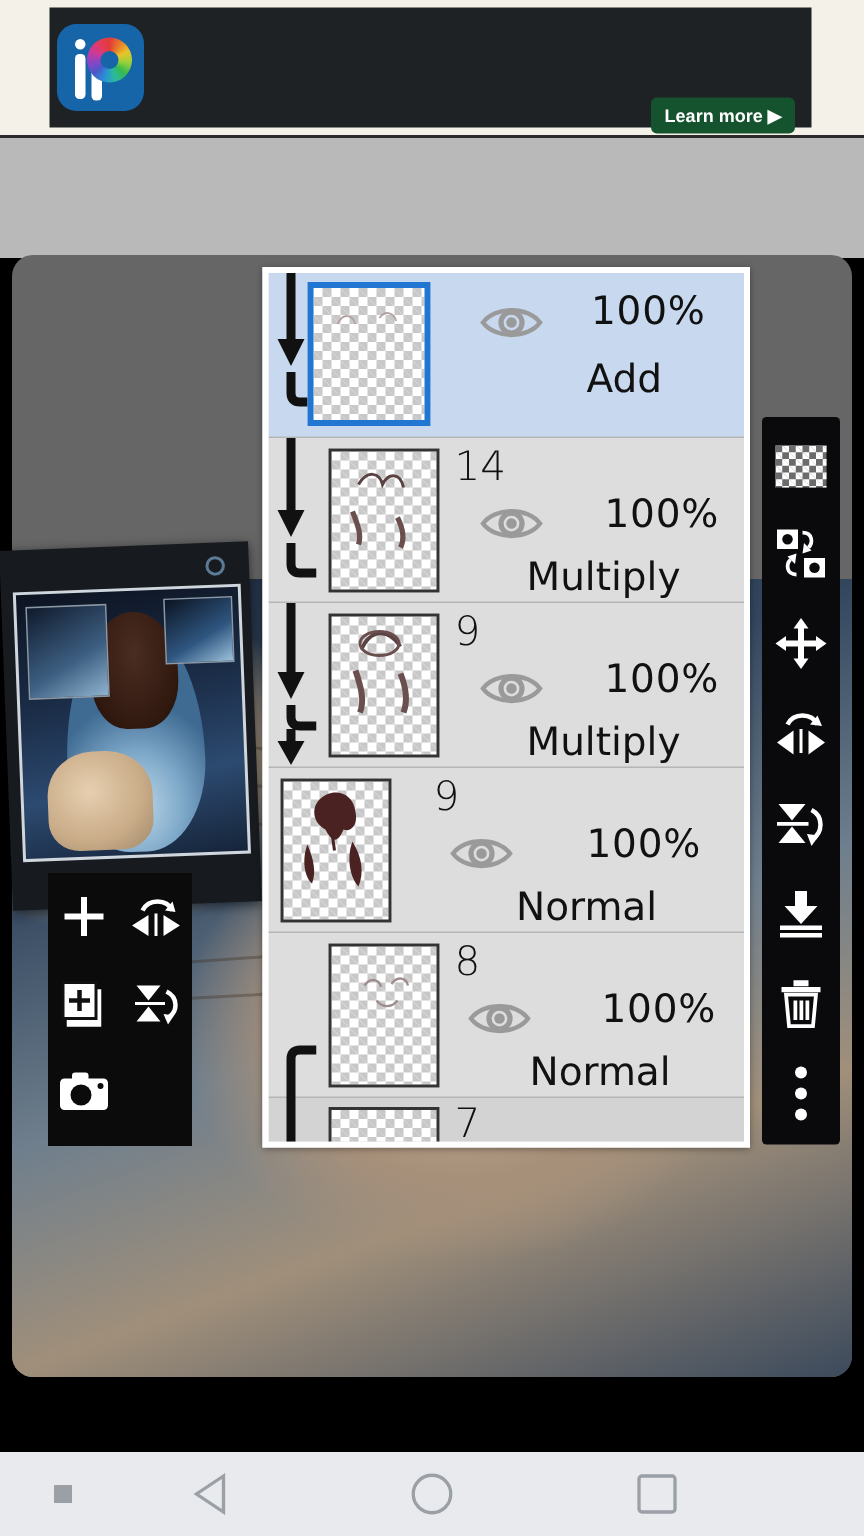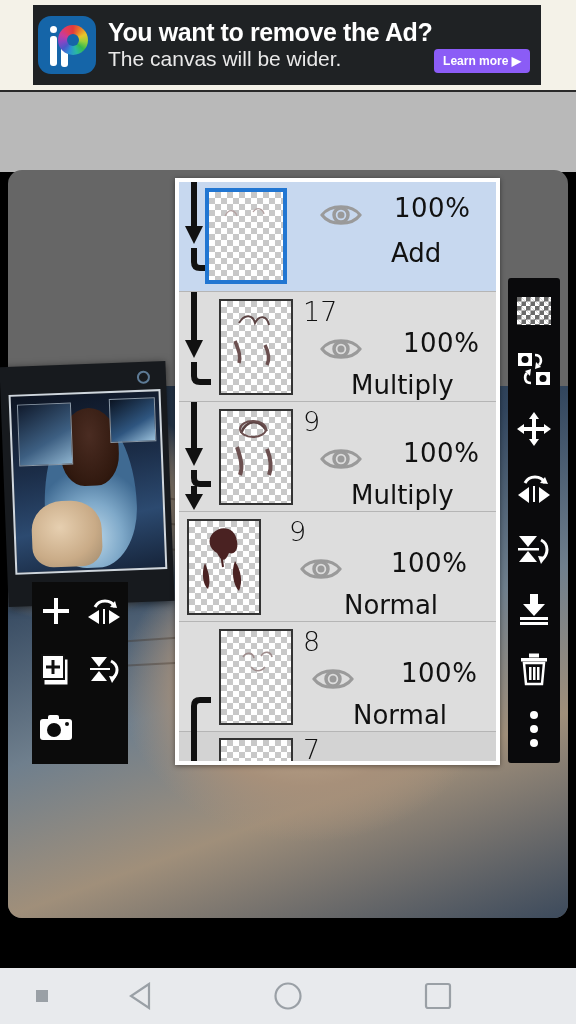--- a/index.html
+++ b/index.html
@@ -47,22 +47,22 @@
   }
   .ad-text { margin-left: 12px; flex: 1 1 auto; }
   .ad-line1 {
     color: #fff; font-size: 25px; font-weight: bold; letter-spacing: -0.4px;
     line-height: 27px; white-space: nowrap;
   }
   .ad-line2 {
     color: #e9e9e9; font-size: 21px; line-height: 26px; white-space: nowrap;
   }
   .ad-cta {
-    position: absolute; right: 11px; top: 44px;
-    background: #8b5cf6; color: #fff; font-size: 12px; font-weight: bold;
+    position: absolute; right: 11px; top: 60px;
+    background: #14532d; color: #fff; font-size: 12px; font-weight: bold;
     padding: 5px 9px; border-radius: 4px; white-space: nowrap;
   }
   .ad-rule { position: absolute; left: 0; top: 90px; width: 576px; height: 2px; background: #2a2a2a; }
 
   
   .app-gray {
     position: absolute; left: 0; top: 92px; width: 576px; height: 80px;
     background: #b9b9b9;
   }
   .app-window {
@@ -219,24 +219,20 @@
 
 <div id="root">
 
   <div class="ad-strip">
     <div class="ad-banner">
       <div class="ad-logo">
         <div class="ip-i-dot"></div>
         <div class="ip-i"></div>
         <div class="ip-p-stem"></div>
         <div class="ip-wheel"></div>
-      </div>
-      <div class="ad-text">
-        <div class="ad-line1">You want to remove the Ad?</div>
-        <div class="ad-line2">The canvas will be wider.</div>
       </div>
       <div class="ad-cta">Learn more ▶</div>
     </div>
   </div>
   <div class="ad-rule"></div>
 
   <div class="app-gray"></div>
 
   <div class="app-window">
     <div class="canvas-art">
@@ -411,21 +407,21 @@
             <path d="M15 70 L15 84 Q15 90 21 90 L32 90" stroke="#111" stroke-width="6" fill="none"></path>
           </svg>
         </div>
         <div class="thumb indent" style="top:7px;">
           <svg class="sketch" style="left:4px;top:6px;" width="64" height="80" viewBox="0 0 64 80">
             <path d="M14 16 C20 6, 28 8, 30 16 C34 8, 42 8, 44 18" stroke="#5b4343" stroke-width="2" fill="none"></path>
             <path d="M10 34 C14 44, 16 50, 14 56" stroke="#6b4f4f" stroke-width="3.5" fill="none"></path>
             <path d="M40 38 C44 46, 45 52, 42 58" stroke="#6b4f4f" stroke-width="3.5" fill="none"></path>
           </svg>
         </div>
-        <div class="layer-num" style="left:124px;top:4px;">17</div>
+        <div class="layer-num" style="left:124px;top:4px;">14</div>
         <div class="eye" style="left:140px;top:44px;">
           <svg width="44" height="26" viewBox="0 0 44 26">
             <path d="M3 13 C11 2, 33 2, 41 13 C33 24, 11 24, 3 13 Z" fill="none" stroke="#9a9a9a" stroke-width="3"></path>
             <circle cx="22" cy="13" r="7" fill="none" stroke="#9a9a9a" stroke-width="3.5"></circle>
             <circle cx="22" cy="13" r="3.5" fill="#9a9a9a"></circle>
           </svg>
         </div>
         <div class="pct" style="left:224px;top:36px;">100%</div>
         <div class="blend" style="left:172px;top:78px;">Multiply</div>
       </div>

